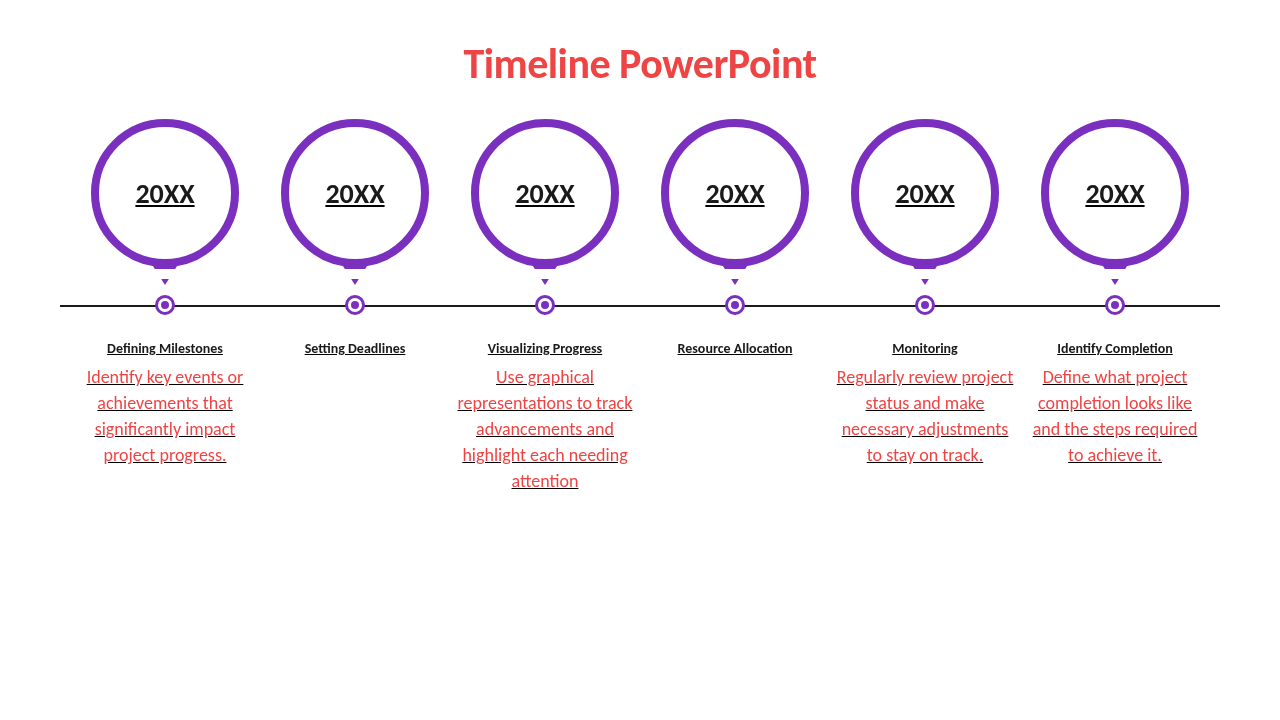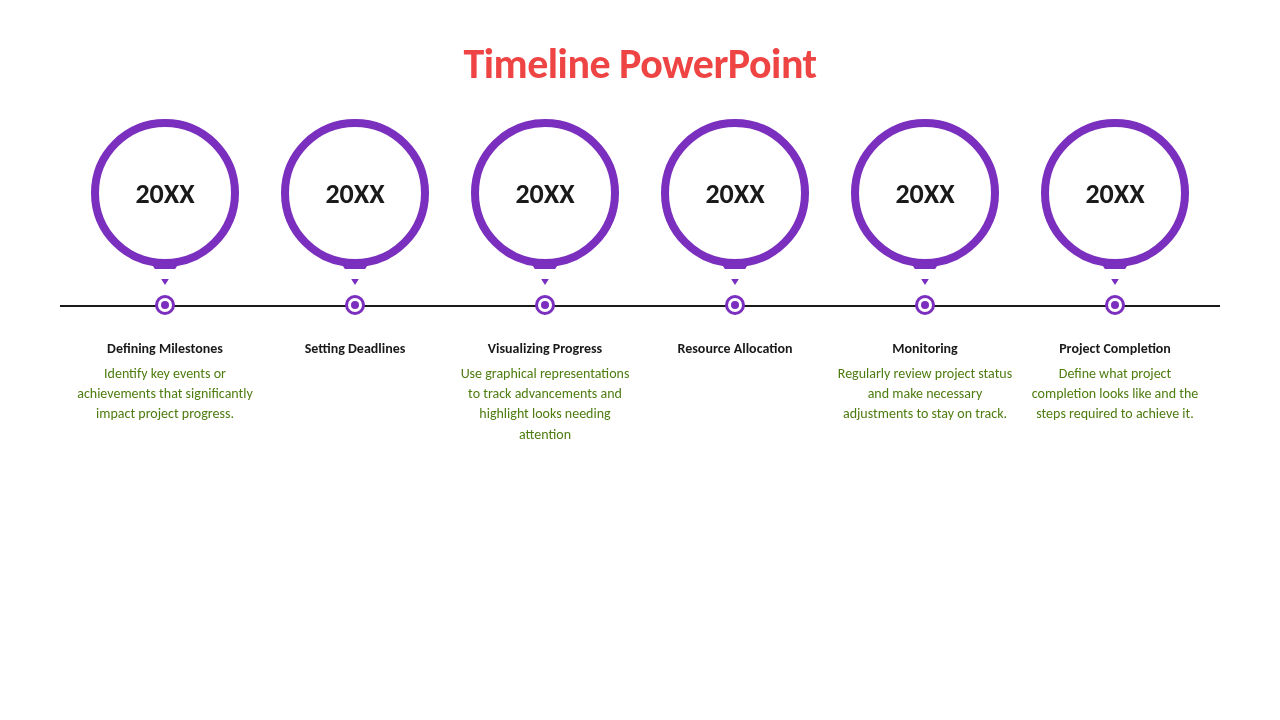--- a/index.html
+++ b/index.html
@@ -23,20 +23,21 @@
       margin-bottom: 0px;
       letter-spacing: -0.5px;
     }
 
     .timeline-area {
       display: flex;
       flex-direction: column;
       align-items: center;
       width: 100%;
       flex: 1;
+      text-decoration: underline;
     }
 
     
     .circles-row {
       display: flex;
       justify-content: center;
       align-items: flex-end;
       gap: 0;
       width: 1160px;
       margin-top: 30px;
@@ -163,22 +164,22 @@
 
     .label-title {
       font-size: 14px;
       font-weight: 700;
       color: #1a1a1a;
       margin-bottom: 6px;
       line-height: 1.2;
     }
 
     .label-desc {
-      font-size: 14px;
-      color: #4d7c0f;
+      font-size: 18px;
+      color: #ef4444;
       line-height: 1.45;
       text-align: center;
     }
   </style>
 </head>
 <body>
 
 <h1 class="page-title">Timeline PowerPoint</h1>
 
 <div class="timeline-area">
@@ -243,28 +244,28 @@
   <div class="labels-row" id="labels-row">
       <div class="label-item">
     <span class="label-title">Defining Milestones</span>
     <span class="label-desc">Identify key events or achievements that significantly impact project progress.</span>
   </div>
       <div class="label-item">
     <span class="label-title">Setting Deadlines</span>
   </div>
       <div class="label-item">
     <span class="label-title">Visualizing Progress</span>
-    <span class="label-desc">Use graphical representations to track advancements and highlight looks needing attention</span>
+    <span class="label-desc">Use graphical representations to track advancements and highlight each needing attention</span>
   </div>
       <div class="label-item">
     <span class="label-title">Resource Allocation</span>
   </div>
       <div class="label-item">
     <span class="label-title">Monitoring</span>
     <span class="label-desc">Regularly review project status and make necessary adjustments to stay on track.</span>
   </div>
       <div class="label-item">
-    <span class="label-title">Project Completion</span>
+    <span class="label-title">Identify Completion</span>
     <span class="label-desc">Define what project completion looks like and the steps required to achieve it.</span>
   </div>
     </div>
 
 </div>
 
 </body></html>

